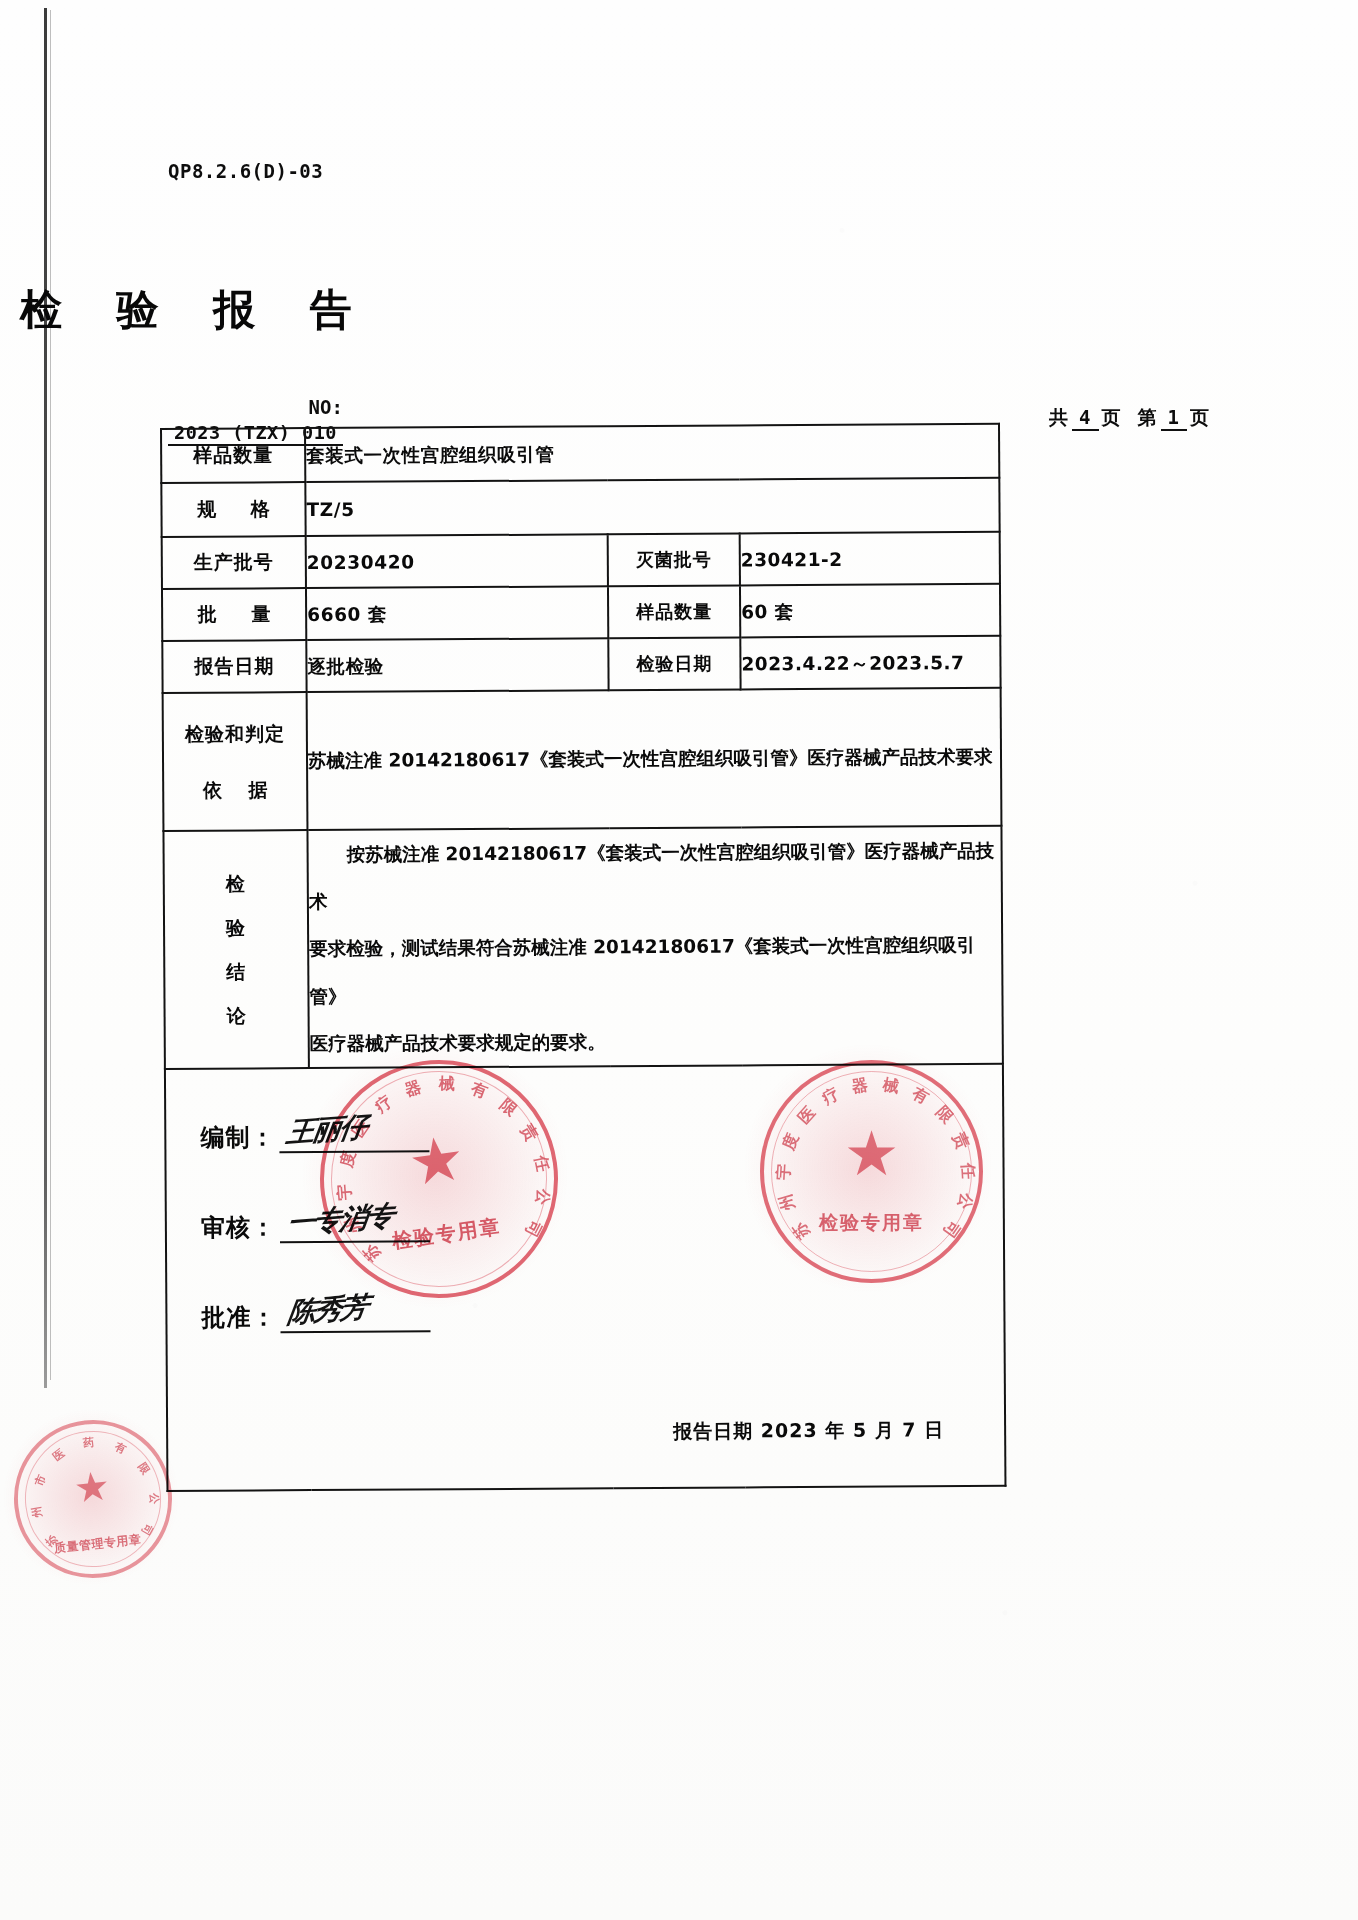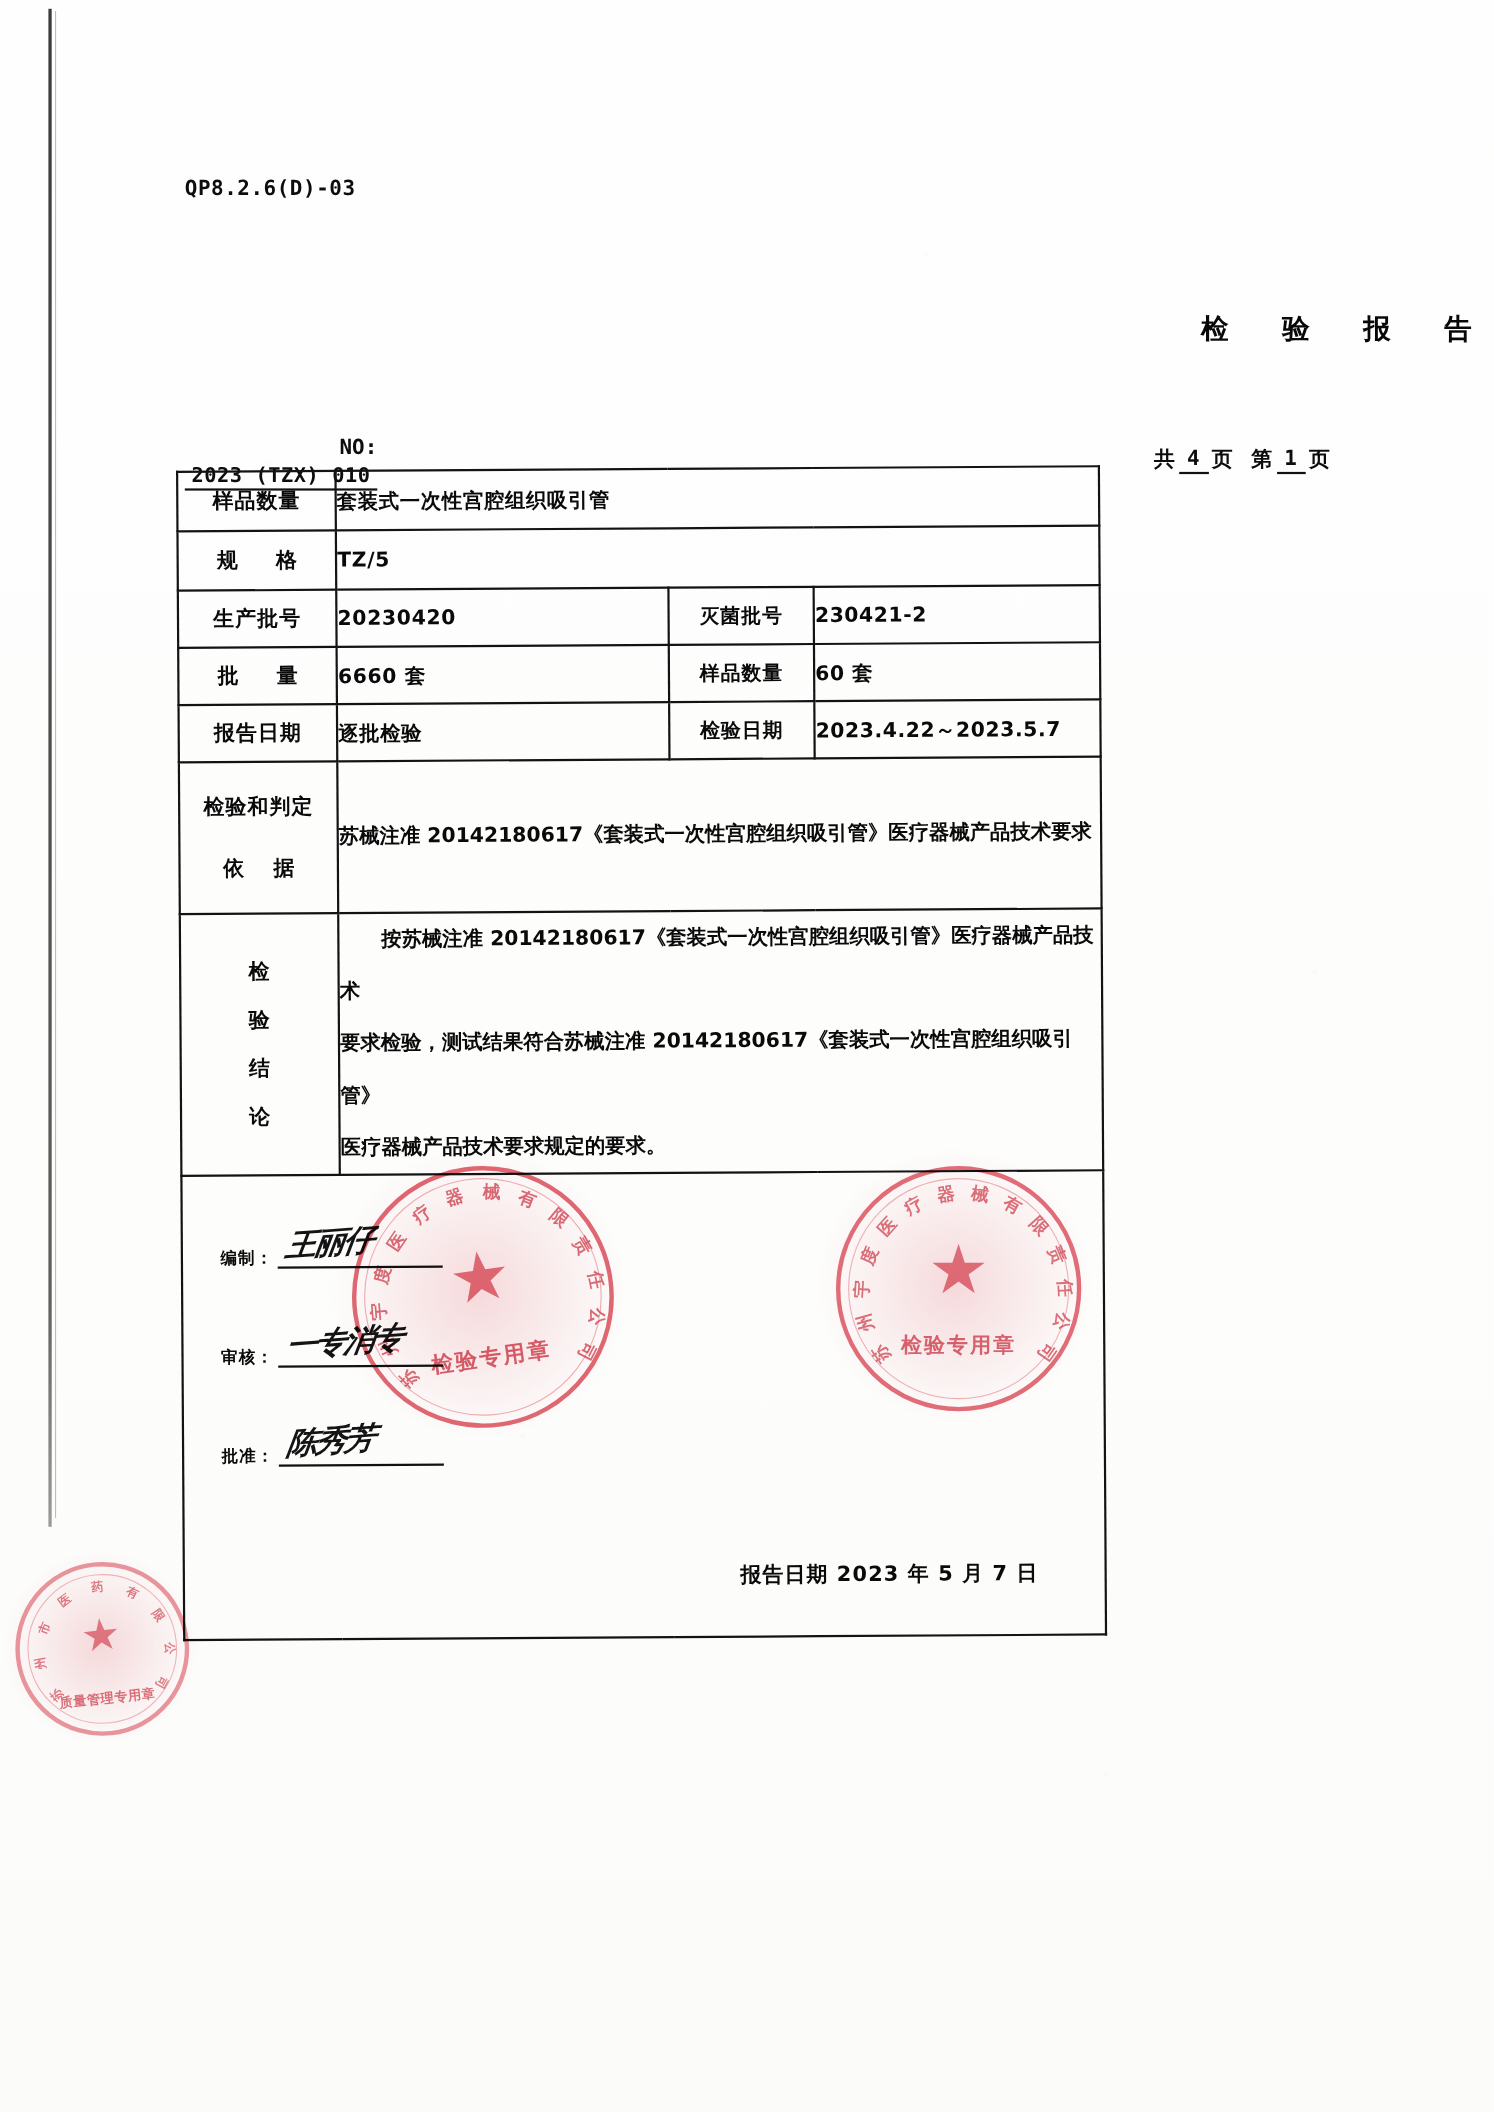--- a/index.html
+++ b/index.html
@@ -36,22 +36,22 @@
     position:absolute;left:168px;top:160px;
     font-family:"DejaVu Sans Mono","Liberation Mono",monospace;
     font-size:19px;font-weight:700;color:#0d0d0d;letter-spacing:.5px;
   }
   .company{
     position:absolute;left:0;right:0;top:196px;text-align:center;
     font-size:33px;font-weight:700;color:#080808;letter-spacing:6px;
     font-family:"DejaVu Sans","Liberation Sans",sans-serif;
   }
   .reptitle{
-    position:absolute;left:0;right:0;top:282px;text-align:right;
-    font-size:25px;font-weight:700;color:#080808;letter-spacing:20px;
+    position:absolute;left:0;right:0;top:282px;text-align:left;
+    font-size:42px;font-weight:700;color:#080808;letter-spacing:20px;
     text-indent:20px;
   }
   .nobox{
     position:absolute;left:168px;top:396px;
     font-size:19px;font-weight:700;color:#0d0d0d;
     font-family:"DejaVu Sans Mono","Liberation Mono",monospace;
     display:flex;align-items:flex-end;gap:4px;flex-direction:column;
   }
   .nobox .val{border-bottom:2px solid #111;padding:0 6px 1px 6px;letter-spacing:.5px;}
   .pagebox{
@@ -102,21 +102,21 @@
     line-height:44px;letter-spacing:1px;
   }
   .concl-val{padding:18px 14px 18px 18px;font-size:18.5px;font-weight:700;line-height:2.55;}
   .concl-val p{margin:0;}
   .indent{text-indent:38px;}
 
   
   .sigcell{height:420px;position:relative;}
   .sigs{position:absolute;left:34px;top:52px;}
   .sigrow{display:flex;align-items:flex-end;margin-bottom:58px;}
-  .sigrow .k{font-size:15px;font-weight:700;letter-spacing:1px;color:#0a0a0a;}
+  .sigrow .k{font-size:24px;font-weight:700;letter-spacing:1px;color:#0a0a0a;}
   .sigline{
     width:150px;border-bottom:2.5px solid #111;height:30px;margin-left:4px;position:relative;
   }
   .hand{
     position:absolute;left:8px;bottom:2px;
     font-family:"DejaVu Serif","Liberation Serif",serif;
     font-size:28px;color:#141414;
     font-style:italic;font-weight:700;
     transform:skewX(-12deg) rotate(-4deg);
     white-space:nowrap;letter-spacing:-2px;

